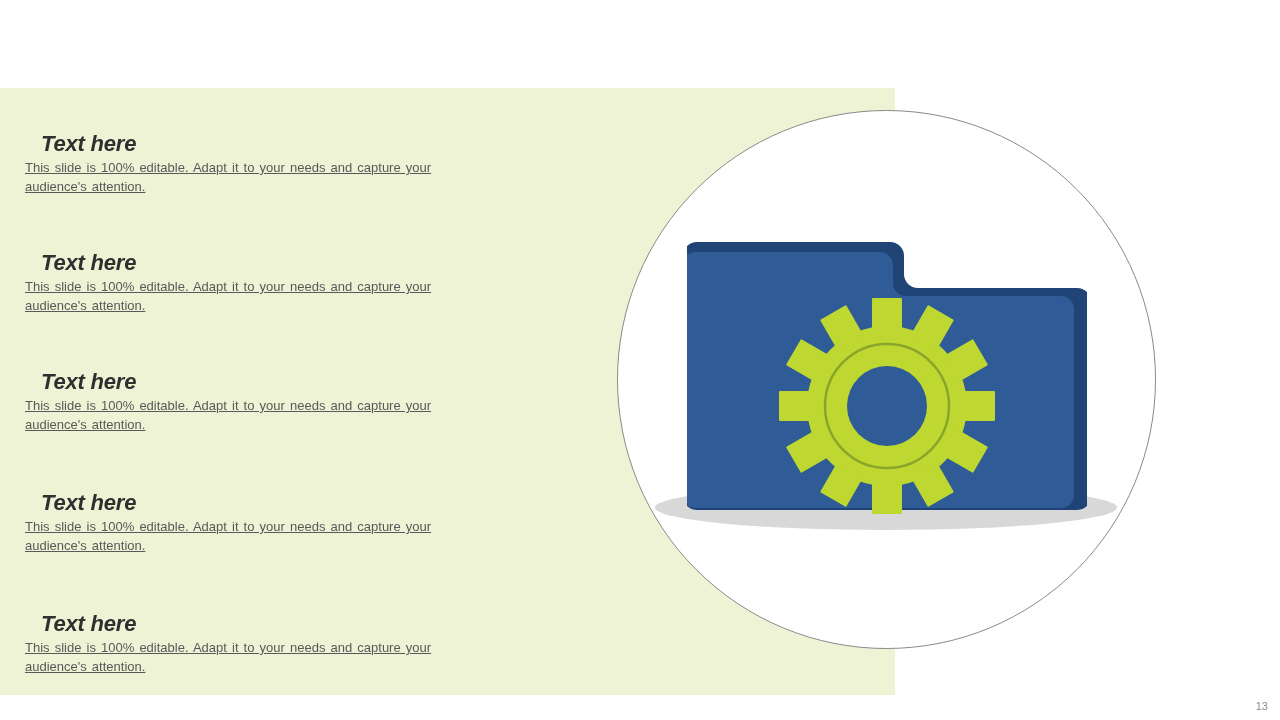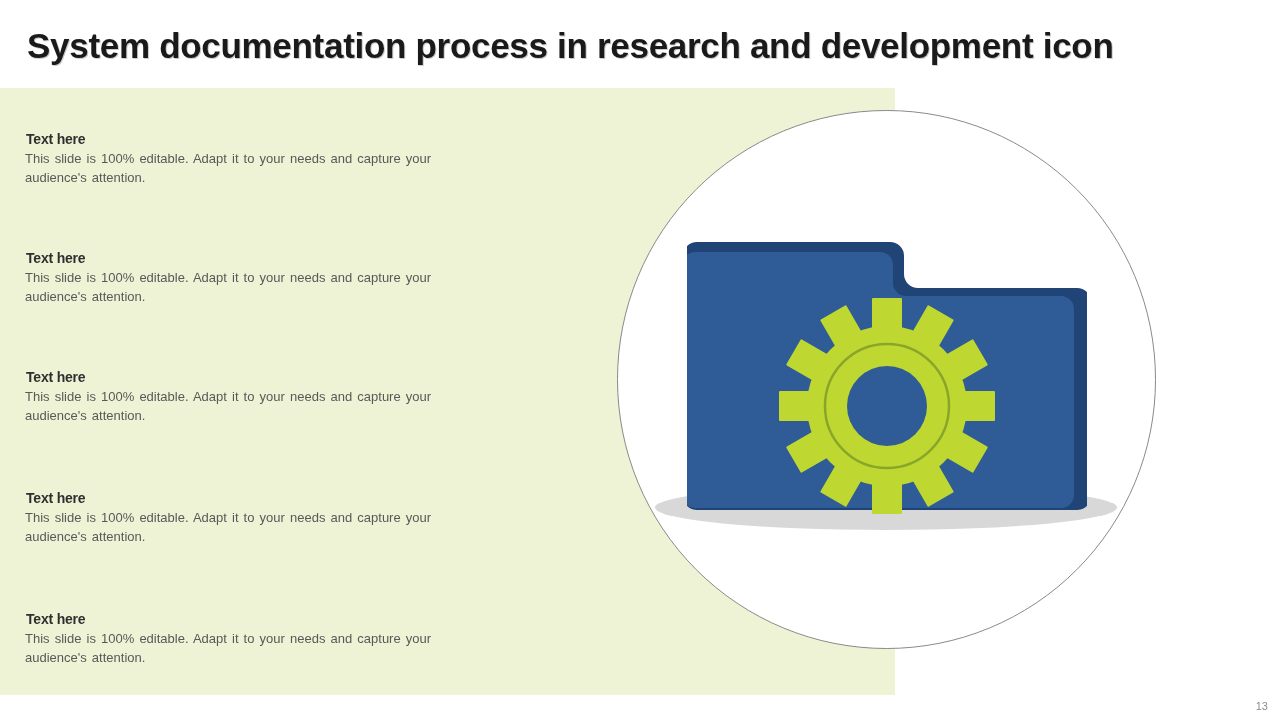--- a/index.html
+++ b/index.html
@@ -42,33 +42,35 @@
     background: #edf3d4;
   }
 
   
   .text-block {
     position: absolute;
     left: 25px;
     width: 455px;
   }
   .block-heading {
-    font-size: 14px;
+    font-size: 22px;
     font-weight: bold;
     color: #2f2f2f;
     letter-spacing: -0.2px;
-    margin: 0 0 3px 1px;
+    margin: 0 0 3px 16px;
     line-height: 1.15;
+    font-style: italic;
   }
   .block-body {
     font-size: 13px;
     color: #595959;
     line-height: 1.45;
     margin: 0;
     word-spacing: 1.5px;
+    text-decoration: underline;
   }
 
   
   #illustration {
     position: absolute;
     left: 617px;
     top: 110px;
     width: 541px;
     height: 541px;
   }
@@ -106,21 +108,20 @@
     font-size: 11px;
     color: #8d8d8d;
     margin-top: 24px;
   }
 </style>
 </head>
 <body>
 
 <div id="slide">
 
-  <div id="slide-title">System documentation process in research and development icon</div>
 
   <div id="left-panel"></div>
 
   <div class="text-block" style="top:131px;">
     <p class="block-heading">Text here</p>
     <p class="block-body">This slide is 100% editable.  Adapt it to your needs and capture your audience's attention.</p>
   </div>
 
   <div class="text-block" style="top:250px;">
     <p class="block-heading">Text here</p>

